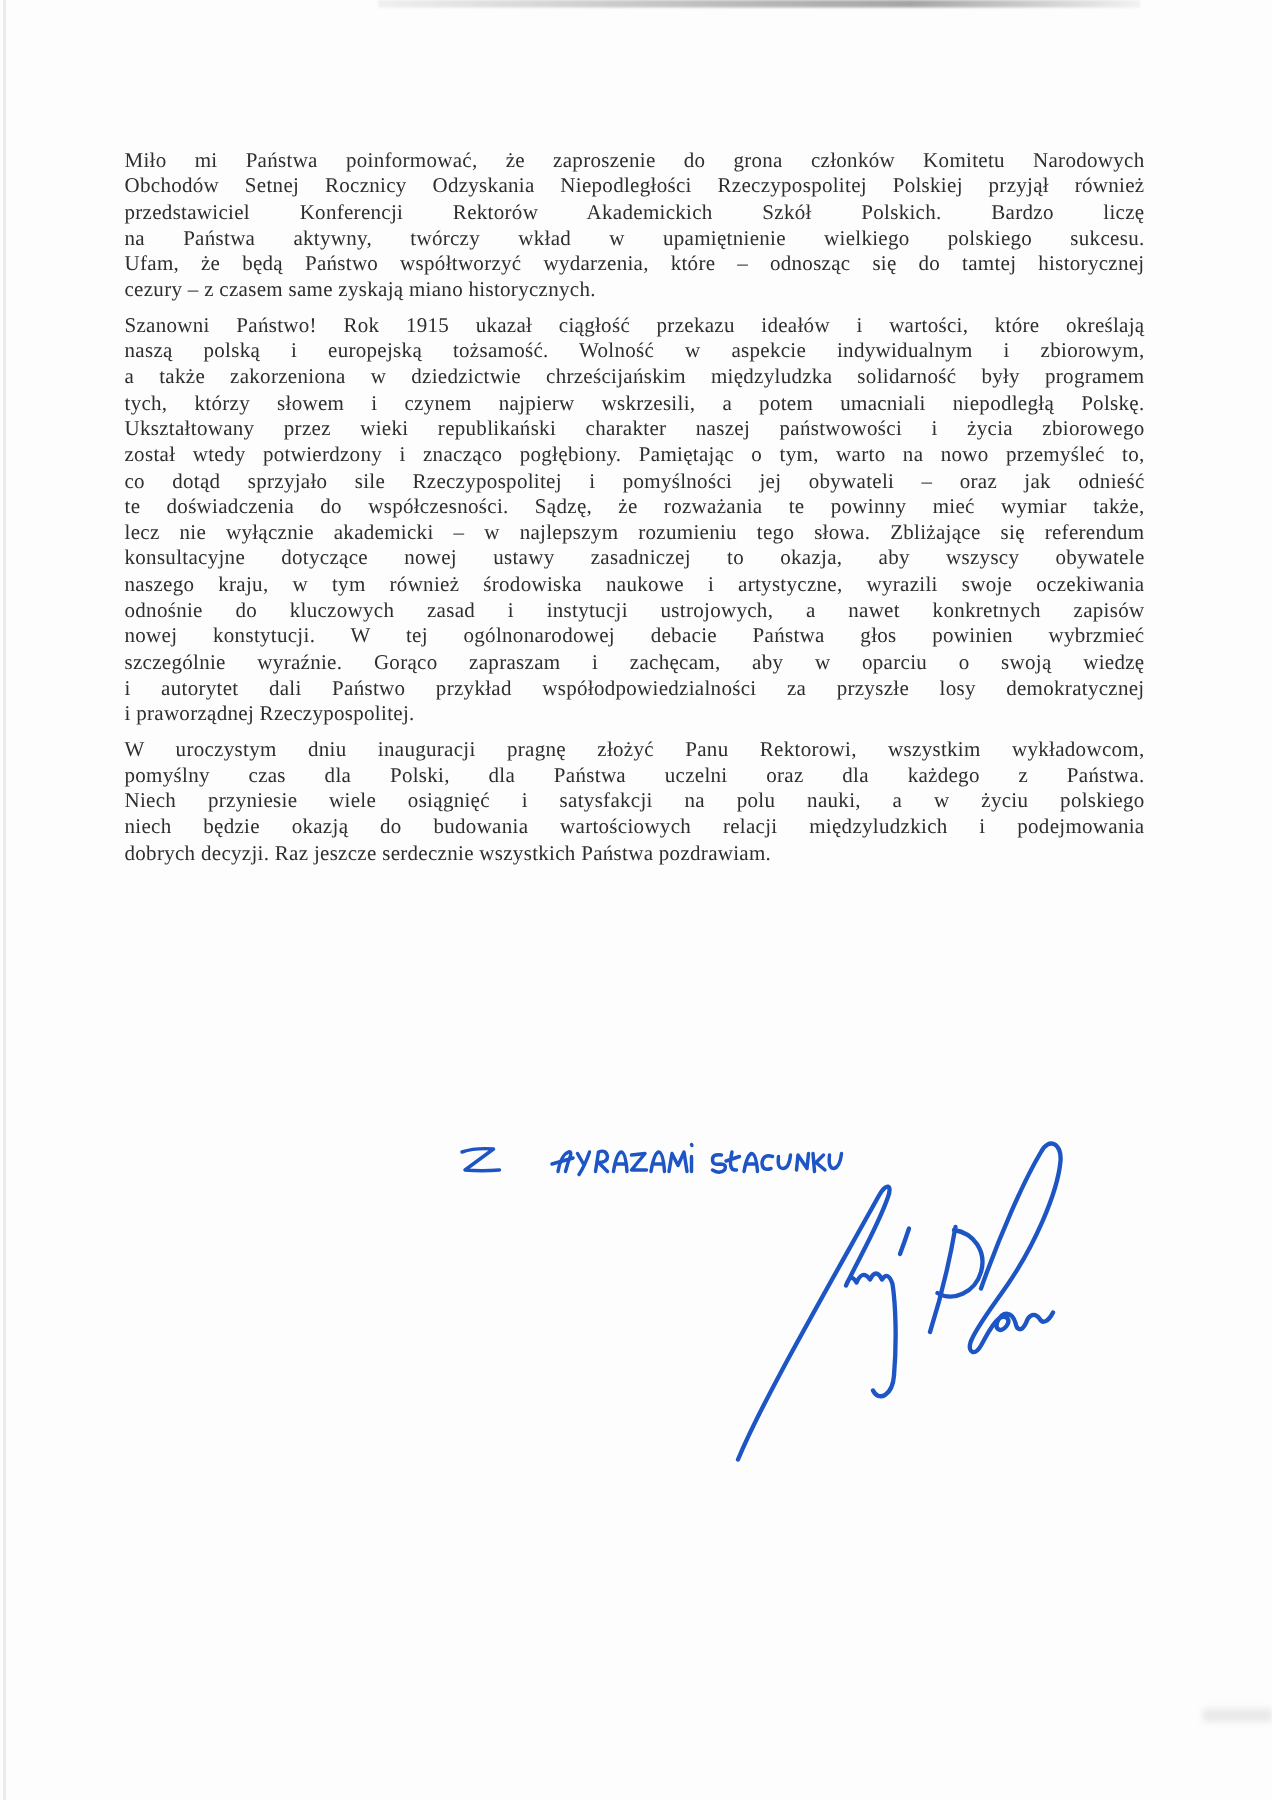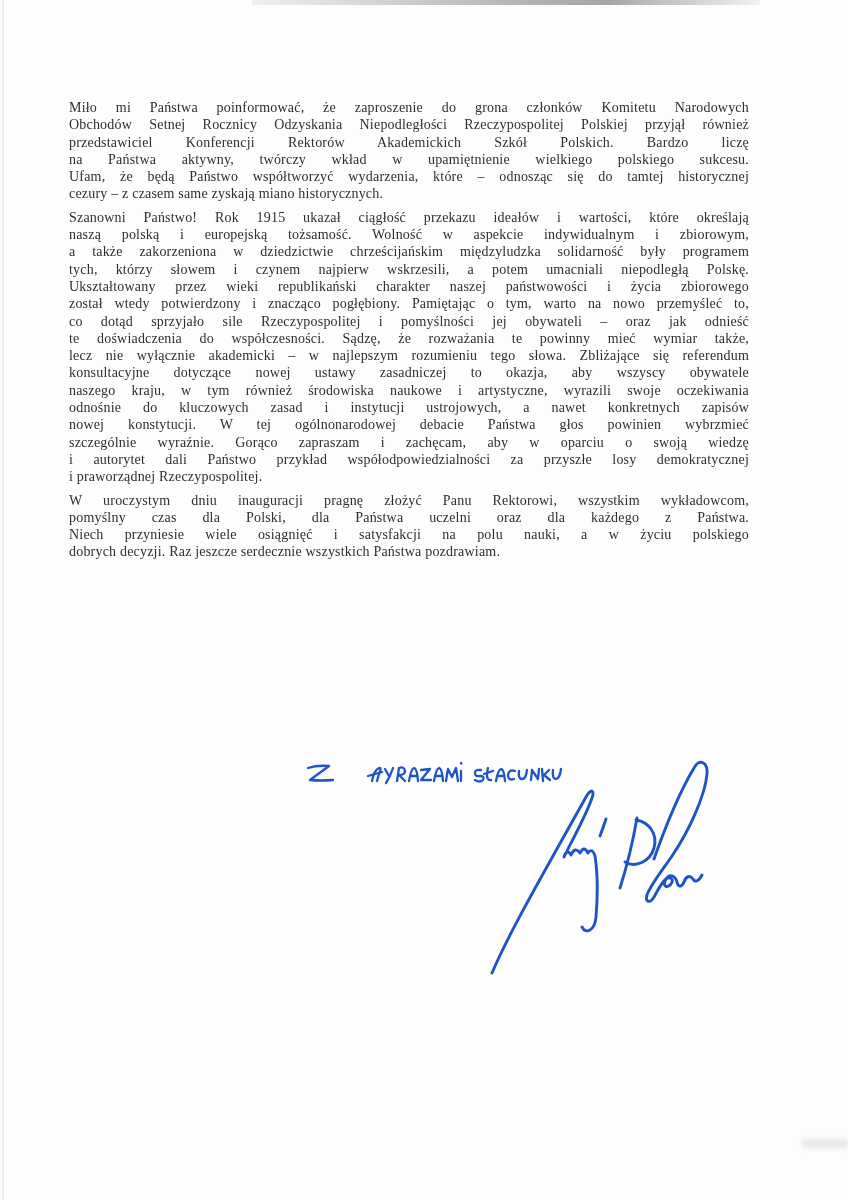--- a/index.html
+++ b/index.html
@@ -21,21 +21,21 @@
   }
   .artifact-left {
     position: absolute; top: 0; left: 2px; width: 2px; height: 1200px;
     background: rgba(190,190,190,.28);
   }
   .artifact-corner {
     position: absolute; top: 1139px; left: 802px; width: 46px; height: 9px;
     background: rgba(175,175,175,.25); filter: blur(2px);
   }
   .letter-body {
-    position: absolute; left: 69px; top: 99px; width: 680px;
+    position: absolute; left: 83px; top: 99px; width: 680px;
     color: #2e2e2e; font-size: 14px; letter-spacing: .2px;
   }
   .paragraph { margin: 0 0 6px 0; }
   .line {
     line-height: 17.3px;
     text-align: justify;
     text-align-last: justify;
   }
   .line.last { text-align-last: left; }
   .closing-svg { position: absolute; left: 280px; top: 745px; }
@@ -75,20 +75,21 @@
         <div class="line">odnośnie do kluczowych zasad i instytucji ustrojowych, a nawet konkretnych zapisów</div>
         <div class="line">nowej konstytucji. W tej ogólnonarodowej debacie Państwa głos powinien wybrzmieć</div>
         <div class="line">szczególnie wyraźnie. Gorąco zapraszam i zachęcam, aby w oparciu o swoją wiedzę</div>
         <div class="line">i autorytet dali Państwo przykład współodpowiedzialności za przyszłe losy demokratycznej</div>
         <div class="line last">i praworządnej Rzeczypospolitej.</div>
       </div>
       <div class="paragraph">
         <div class="line">W uroczystym dniu inauguracji pragnę złożyć Panu Rektorowi, wszystkim wykładowcom,</div>
         <div class="line">pomyślny czas dla Polski, dla Państwa uczelni oraz dla każdego z Państwa.</div>
         <div class="line">Niech przyniesie wiele osiągnięć i satysfakcji na polu nauki, a w życiu polskiego</div>
+        <div class="line">niech będzie okazją do budowania wartościowych relacji międzyludzkich i podejmowania</div>
         <div class="line last">dobrych decyzji. Raz jeszcze serdecznie wszystkich Państwa pozdrawiam.</div>
       </div>
     </div>
 
   <svg class="closing-svg" width="470" height="250" viewBox="0 0 470 250" aria-label="Z wyrazami szacunku">
 
     <g class="hw">
       <path d="M 28,23 Q 37,20 49,21 L 30,35 Q 41,36 53,35"></path>
       <path d="M 92,36 Q 94,25 99,23 Q 102,22 99,29 L 97,36"></path>
       <path d="M 88,31 L 102,27"></path>

